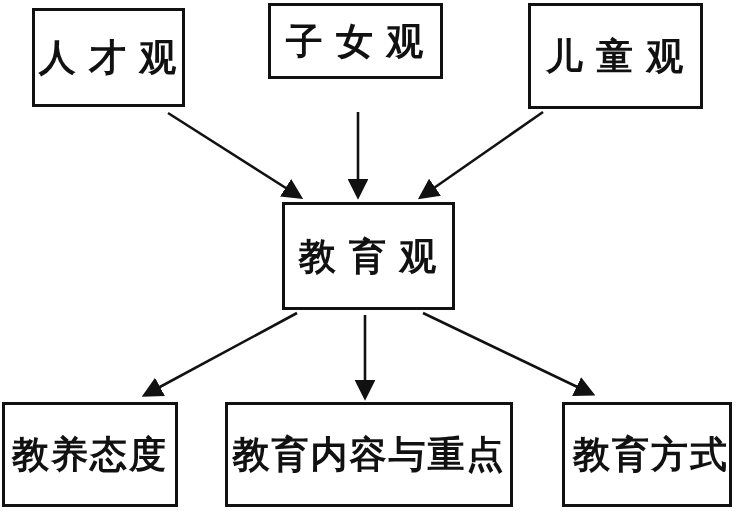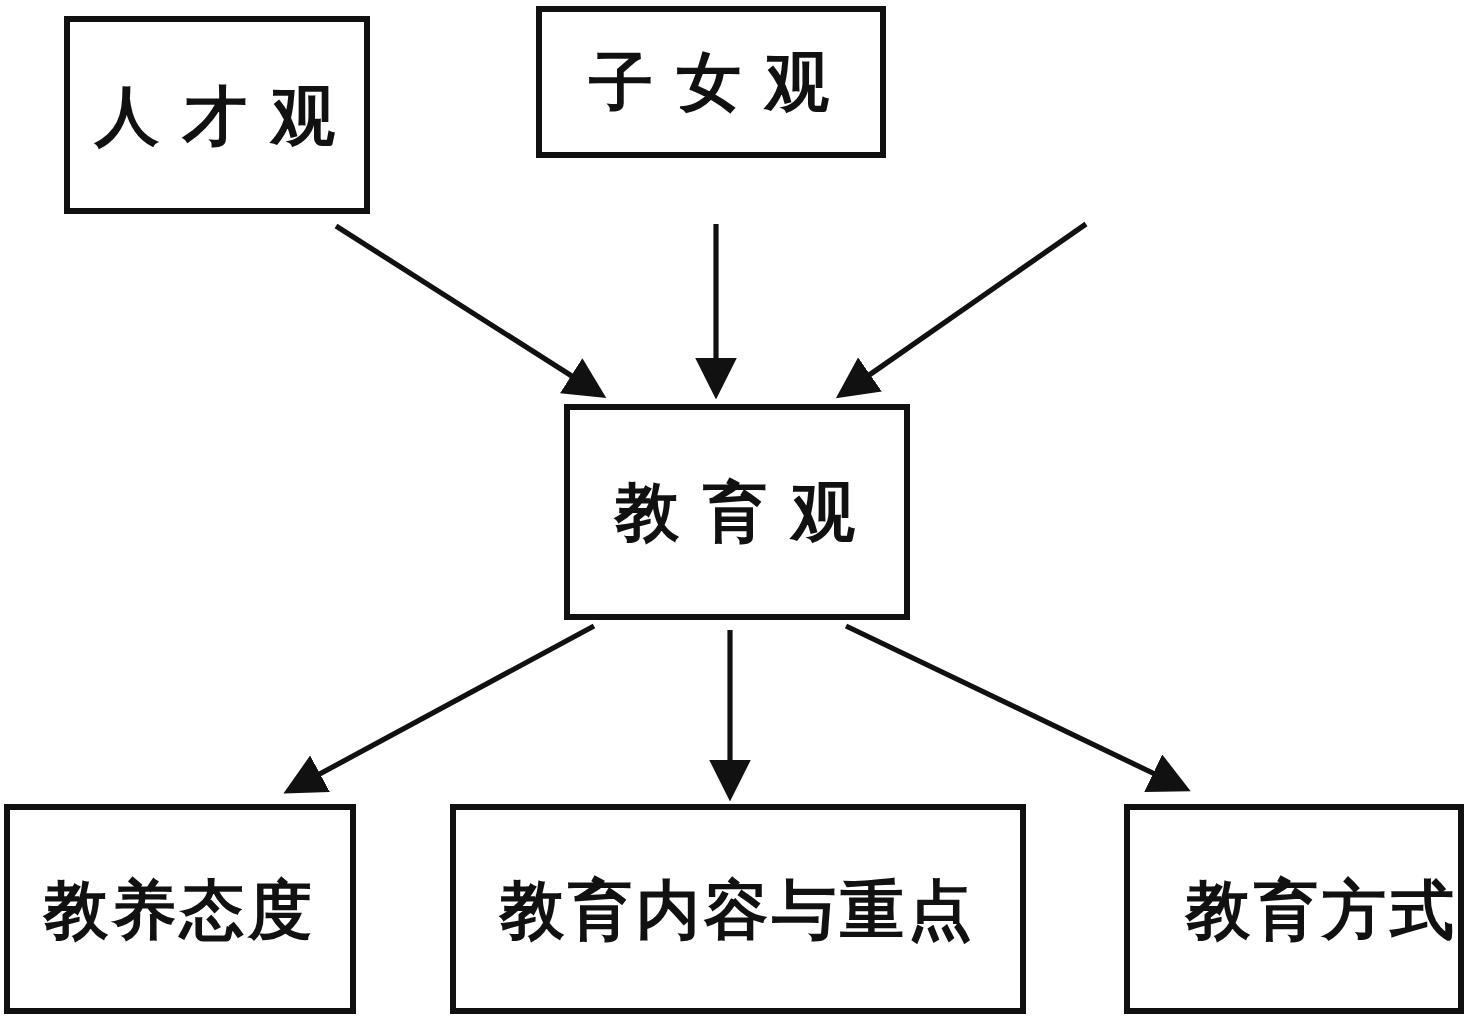--- a/index.html
+++ b/index.html
@@ -26,21 +26,21 @@
     position: absolute;
     border: 3px solid #111111;
     background: #ffffff;
     display: flex;
     align-items: center;
     justify-content: center;
     box-sizing: border-box;
     color: #111111;
   }
   .node .label {
-    font-size: 32px;
+    font-size: 37px;
     font-weight: bold;
     letter-spacing: 2px;
     white-space: nowrap;
     line-height: 1;
   }
   
   .node-talent    { left: 32px;  top: 8px;   width: 153px; height: 99px;  }
   .node-offspring { left: 268px; top: 3px;   width: 175px; height: 76px; }
   .node-child     { left: 528px; top: 3px;   width: 175px; height: 106px; }
   
@@ -70,20 +70,23 @@
     <line x1="365" y1="315" x2="365" y2="397" stroke="#111111" stroke-width="2.6" marker-end="url(#ah)"></line>
     <line x1="423" y1="313" x2="592" y2="394" stroke="#111111" stroke-width="2.6" marker-end="url(#ah)"></line>
   </svg>
 
   <div class="node node-talent">
     <span class="label">人 才 观</span>
   </div>
   <div class="node node-offspring">
     <span class="label">子 女 观</span>
   </div>
+  <div class="node node-child">
+    <span class="label">儿 童 观</span>
+  </div>
 
   <div class="node node-education">
     <span class="label">教 育 观</span>
   </div>
 
   <div class="node node-attitude">
     <span class="label">教养态度</span>
   </div>
   <div class="node node-content">
     <span class="label">教育内容与重点</span>

